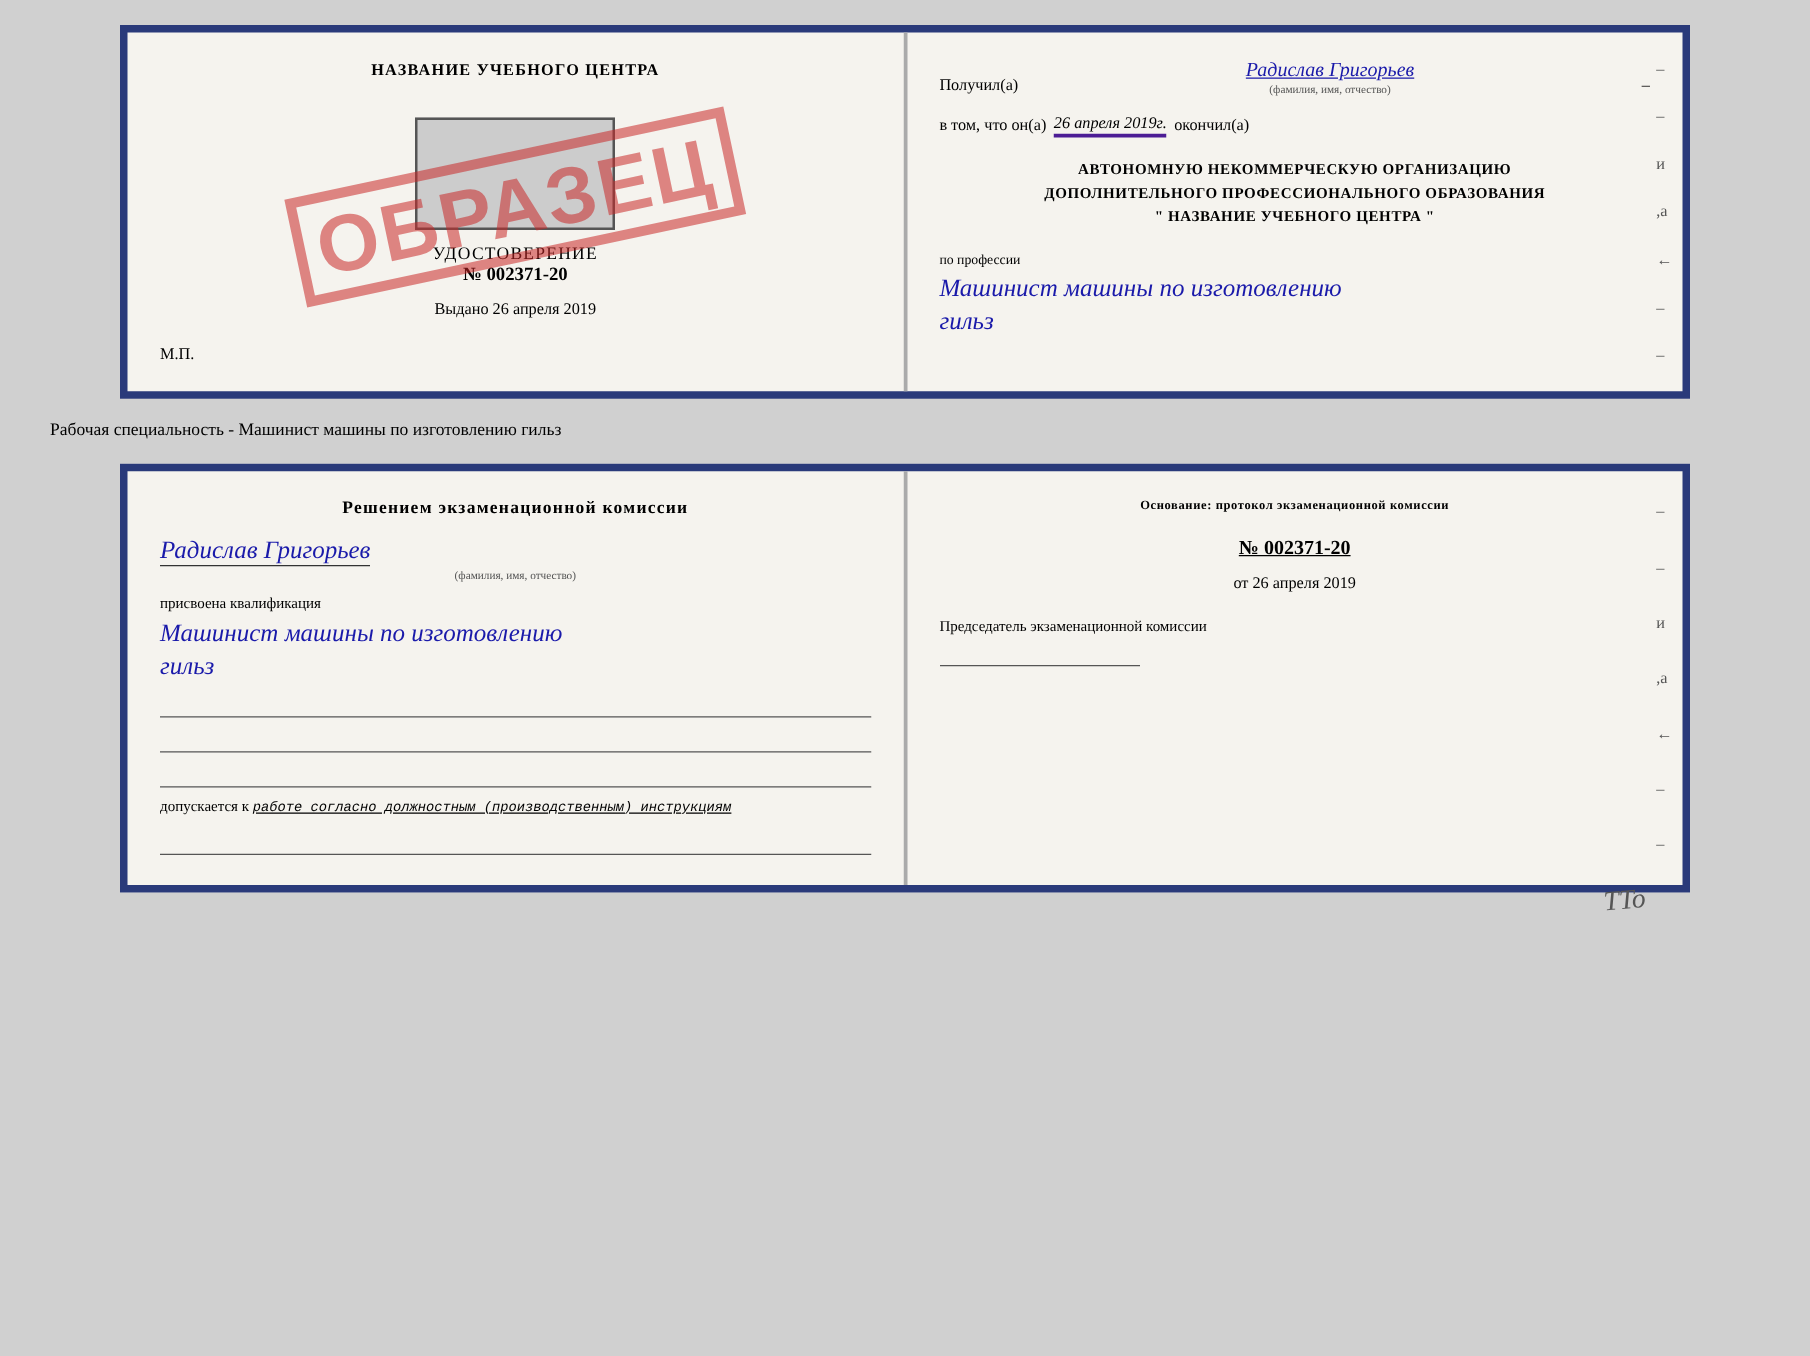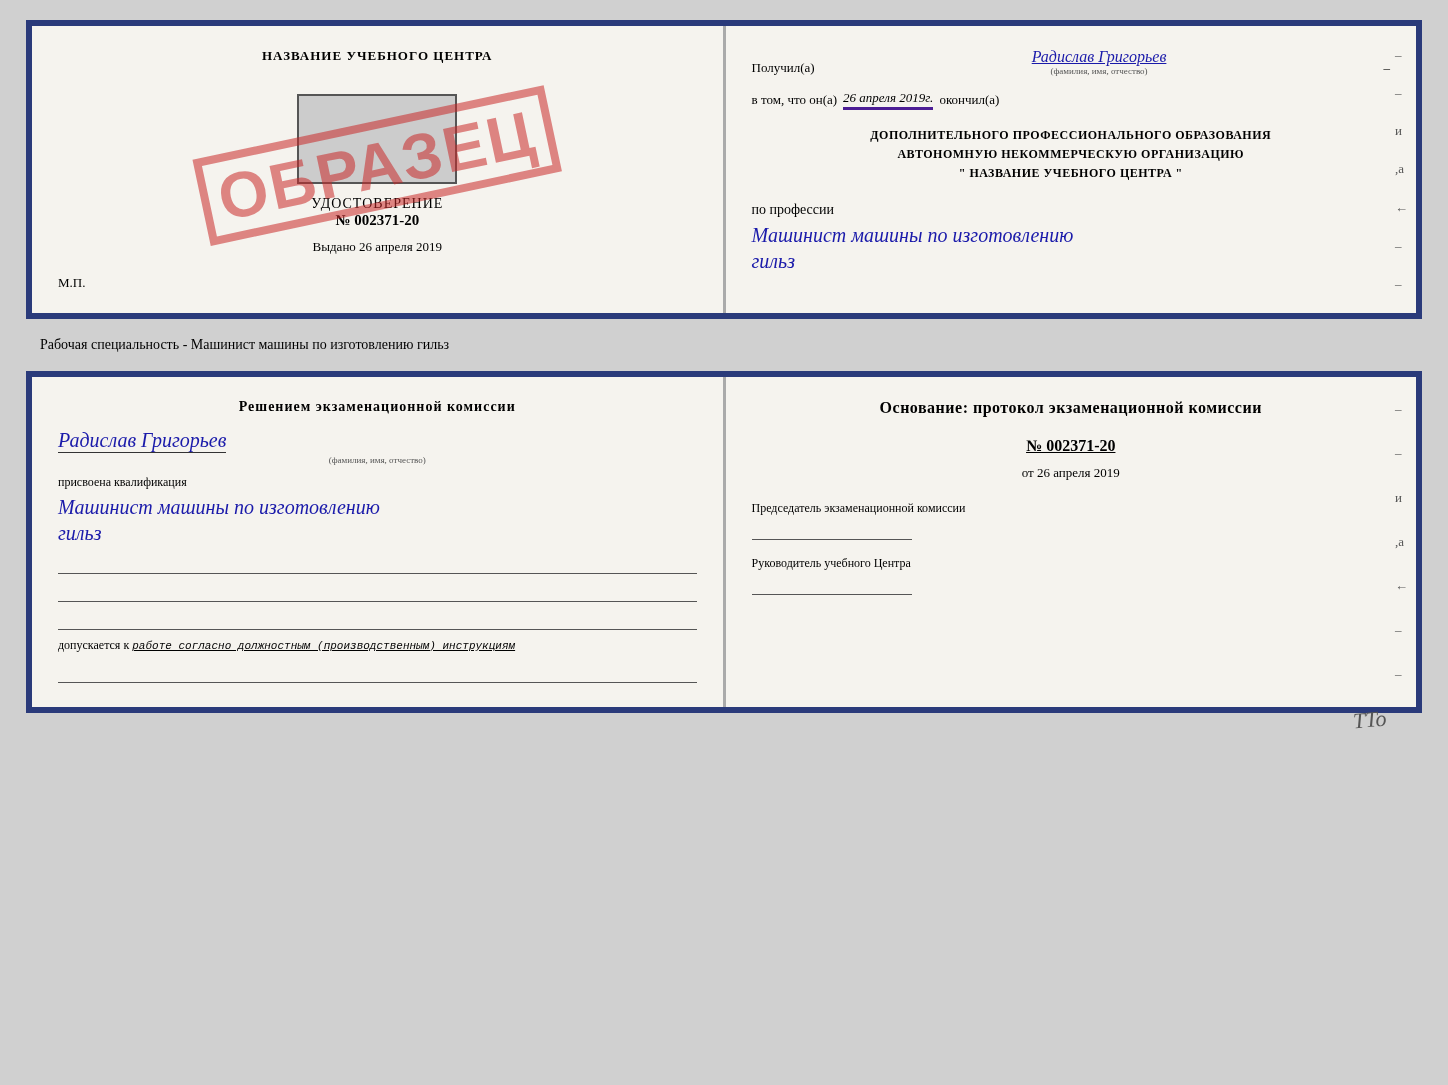--- a/index.html
+++ b/index.html
@@ -12,21 +12,21 @@
       flex-direction: column;
       align-items: center;
       padding: 20px;
       gap: 18px;
     }
 
     
     .document-card {
       background: #f5f3ee;
       border: 6px solid #2a3a7a;
-      width: 1396px;
+      width: 1256px;
       display: flex;
       position: relative;
     }
 
     .doc-left, .doc-right {
       flex: 1;
       padding: 22px 26px;
       position: relative;
     }
 
@@ -141,21 +141,21 @@
       text-align: center;
       font-size: 12px;
       font-weight: bold;
       letter-spacing: 0.5px;
       line-height: 1.6;
       text-transform: uppercase;
       margin-bottom: 18px;
     }
 
     .profession-label {
-      font-size: 14px;
+      font-size: 11px;
       margin-bottom: 4px;
     }
 
     .profession-name {
       font-size: 20px;
       font-style: italic;
       color: #1a1aaa;
       font-family: 'Segoe Script', 'Brush Script MT', cursive;
       line-height: 1.3;
     }
@@ -240,21 +240,21 @@
       font-size: 11px;
       margin-top: 10px;
       font-style: italic;
       text-decoration: underline;
       line-height: 1.5;
       font-family: Liberation Mono, monospace;
     }
 
     
     .osnovanie-title {
-      font-size: 16px;
+      font-size: 10px;
       font-weight: bold;
       letter-spacing: 0.5px;
       margin-bottom: 20px;
       text-align: center;
     }
 
     .protocol-number {
       font-size: 16px;
       font-weight: bold;
       text-align: center;
@@ -329,22 +329,22 @@
       &nbsp;<span>–</span>
     </div>
 
     <div class="vtom-row">
       <span>в том, что он(а)</span>
       <span class="vtom-date">26 апреля 2019г.</span>
       <span>окончил(а)</span>
     </div>
 
     <div class="org-block">
+      <div>АВТОНОМНУЮ НЕКОММЕРЧЕСКУЮ ОРГАНИЗАЦИЮ</div>
       <div>ДОПОЛНИТЕЛЬНОГО ПРОФЕССИОНАЛЬНОГО ОБРАЗОВАНИЯ</div>
-      <div>АВТОНОМНУЮ НЕКОММЕРЧЕСКУЮ ОРГАНИЗАЦИЮ</div>
       <div>
         <span>"</span>
         <span>НАЗВАНИЕ УЧЕБНОГО ЦЕНТРА</span>
         <span>"</span>
       </div>
     </div>
 
     <div class="profession-label">по профессии</div>
     <div class="profession-name">
       <span>Машинист машины по изготовлению</span><br>
@@ -400,24 +400,20 @@
     <div class="ot-date">
       <span>от</span>
       <span>26 апреля 2019</span>
     </div>
 
     <div class="podpis-block">
       <span>Председатель экзаменационной комиссии</span>
       <div class="podpis-line"></div>
     </div>
 
-    <div class="rukovoditel-block">
-      <span>Руководитель учебного Центра</span>
-      <div class="podpis-line"></div>
-    </div>
 
     <div class="side-lines">
       <span class="side-dash dash-char">–</span>
       <span class="side-dash dash-char">–</span>
       <span class="side-dash">и</span>
       <span class="side-dash">,а</span>
       <span class="side-dash">←</span>
       <span class="side-dash dash-char">–</span>
       <span class="side-dash dash-char">–</span>
     </div>

